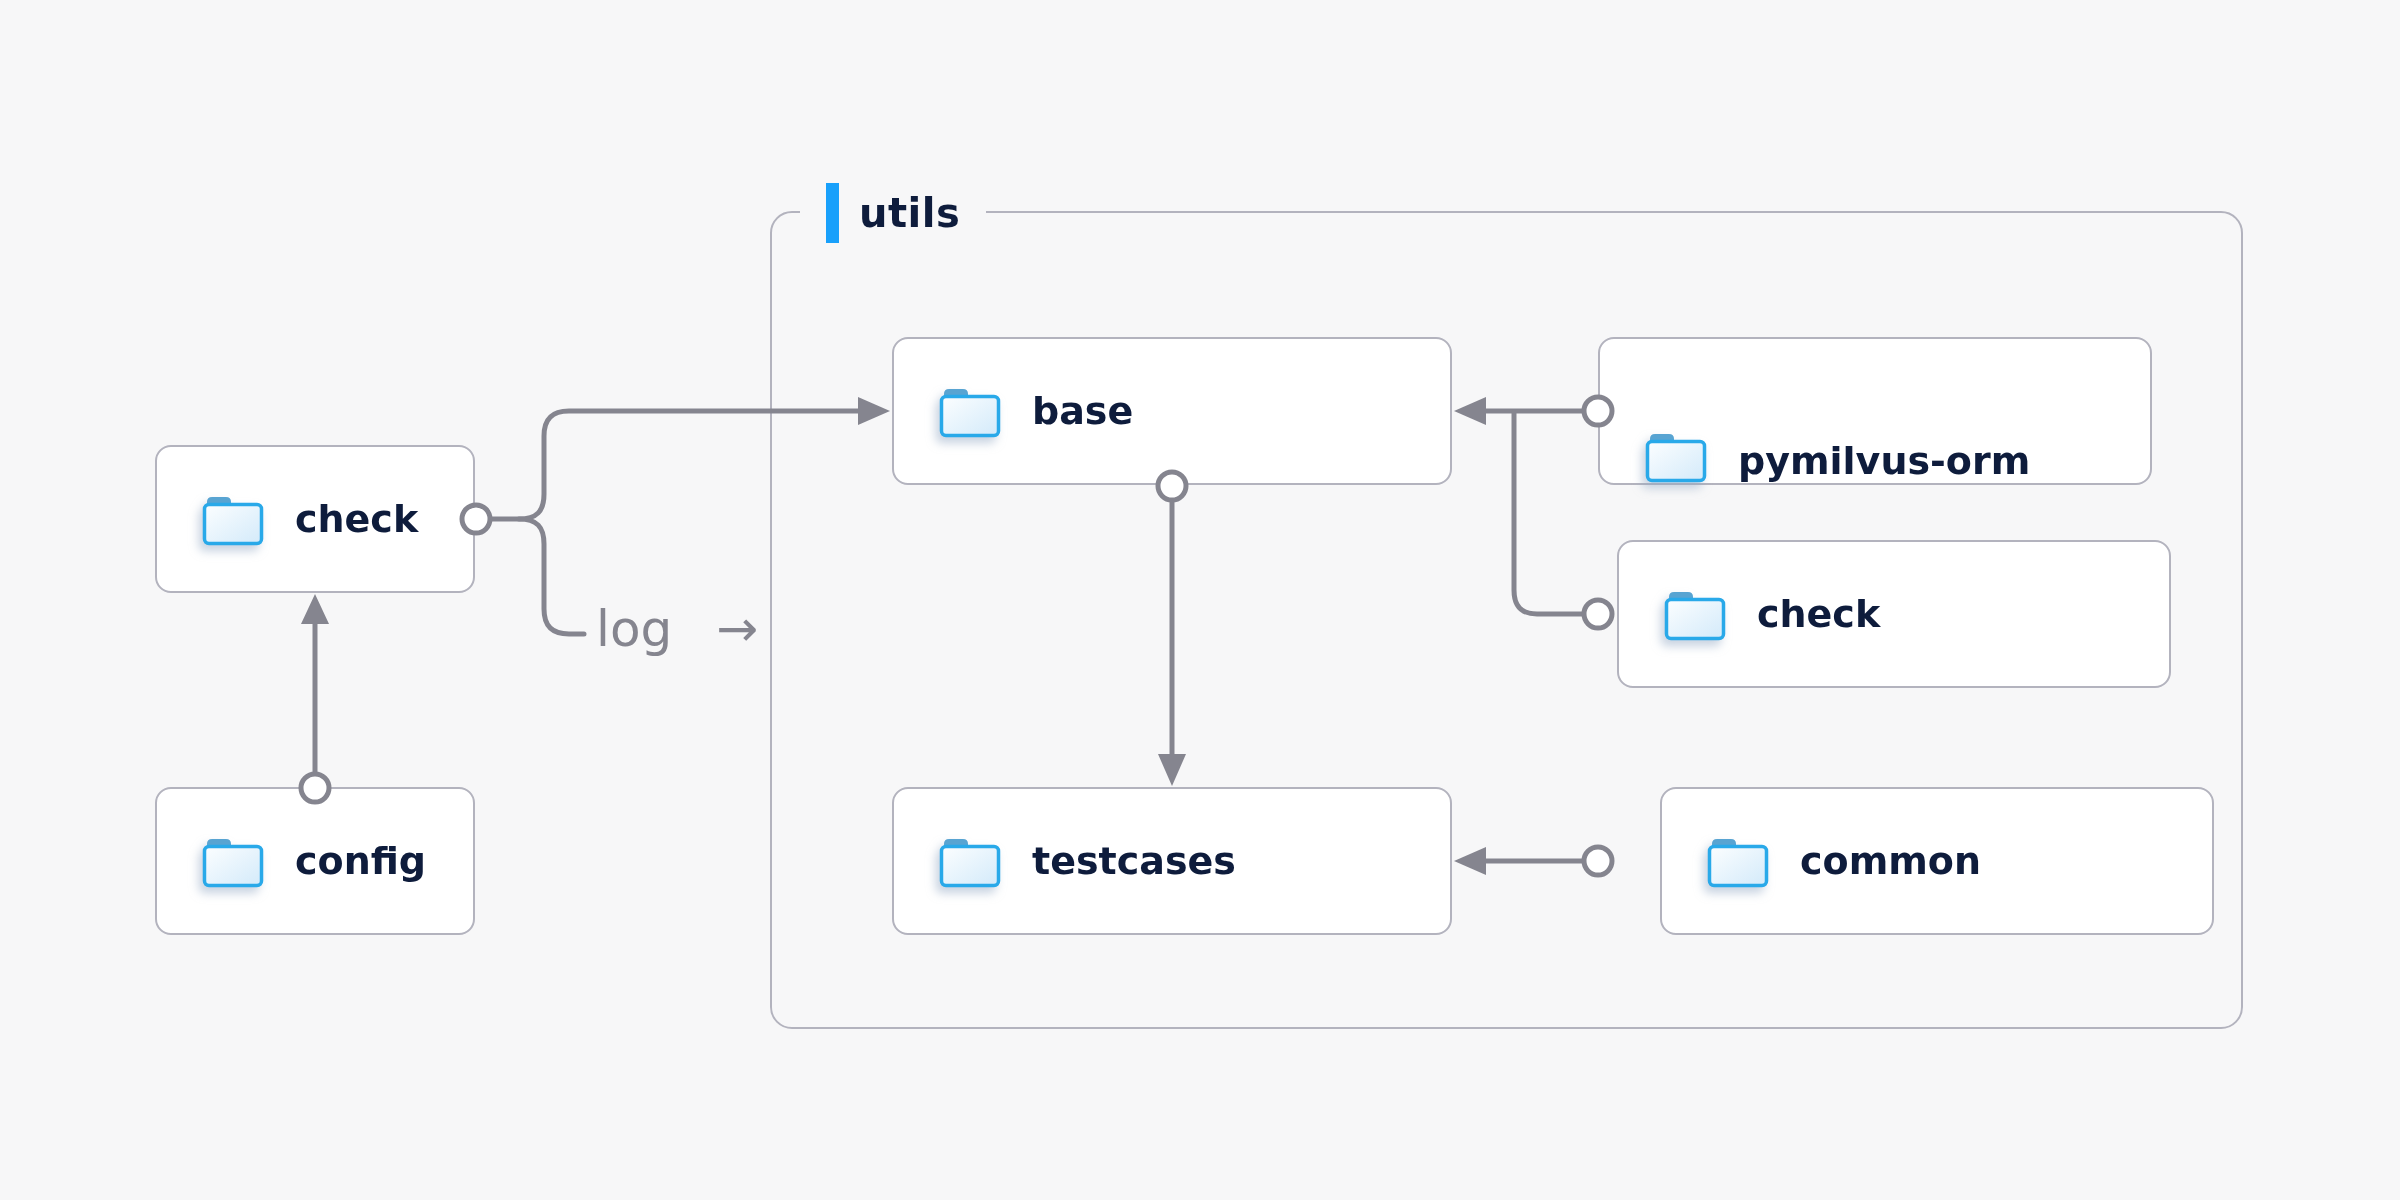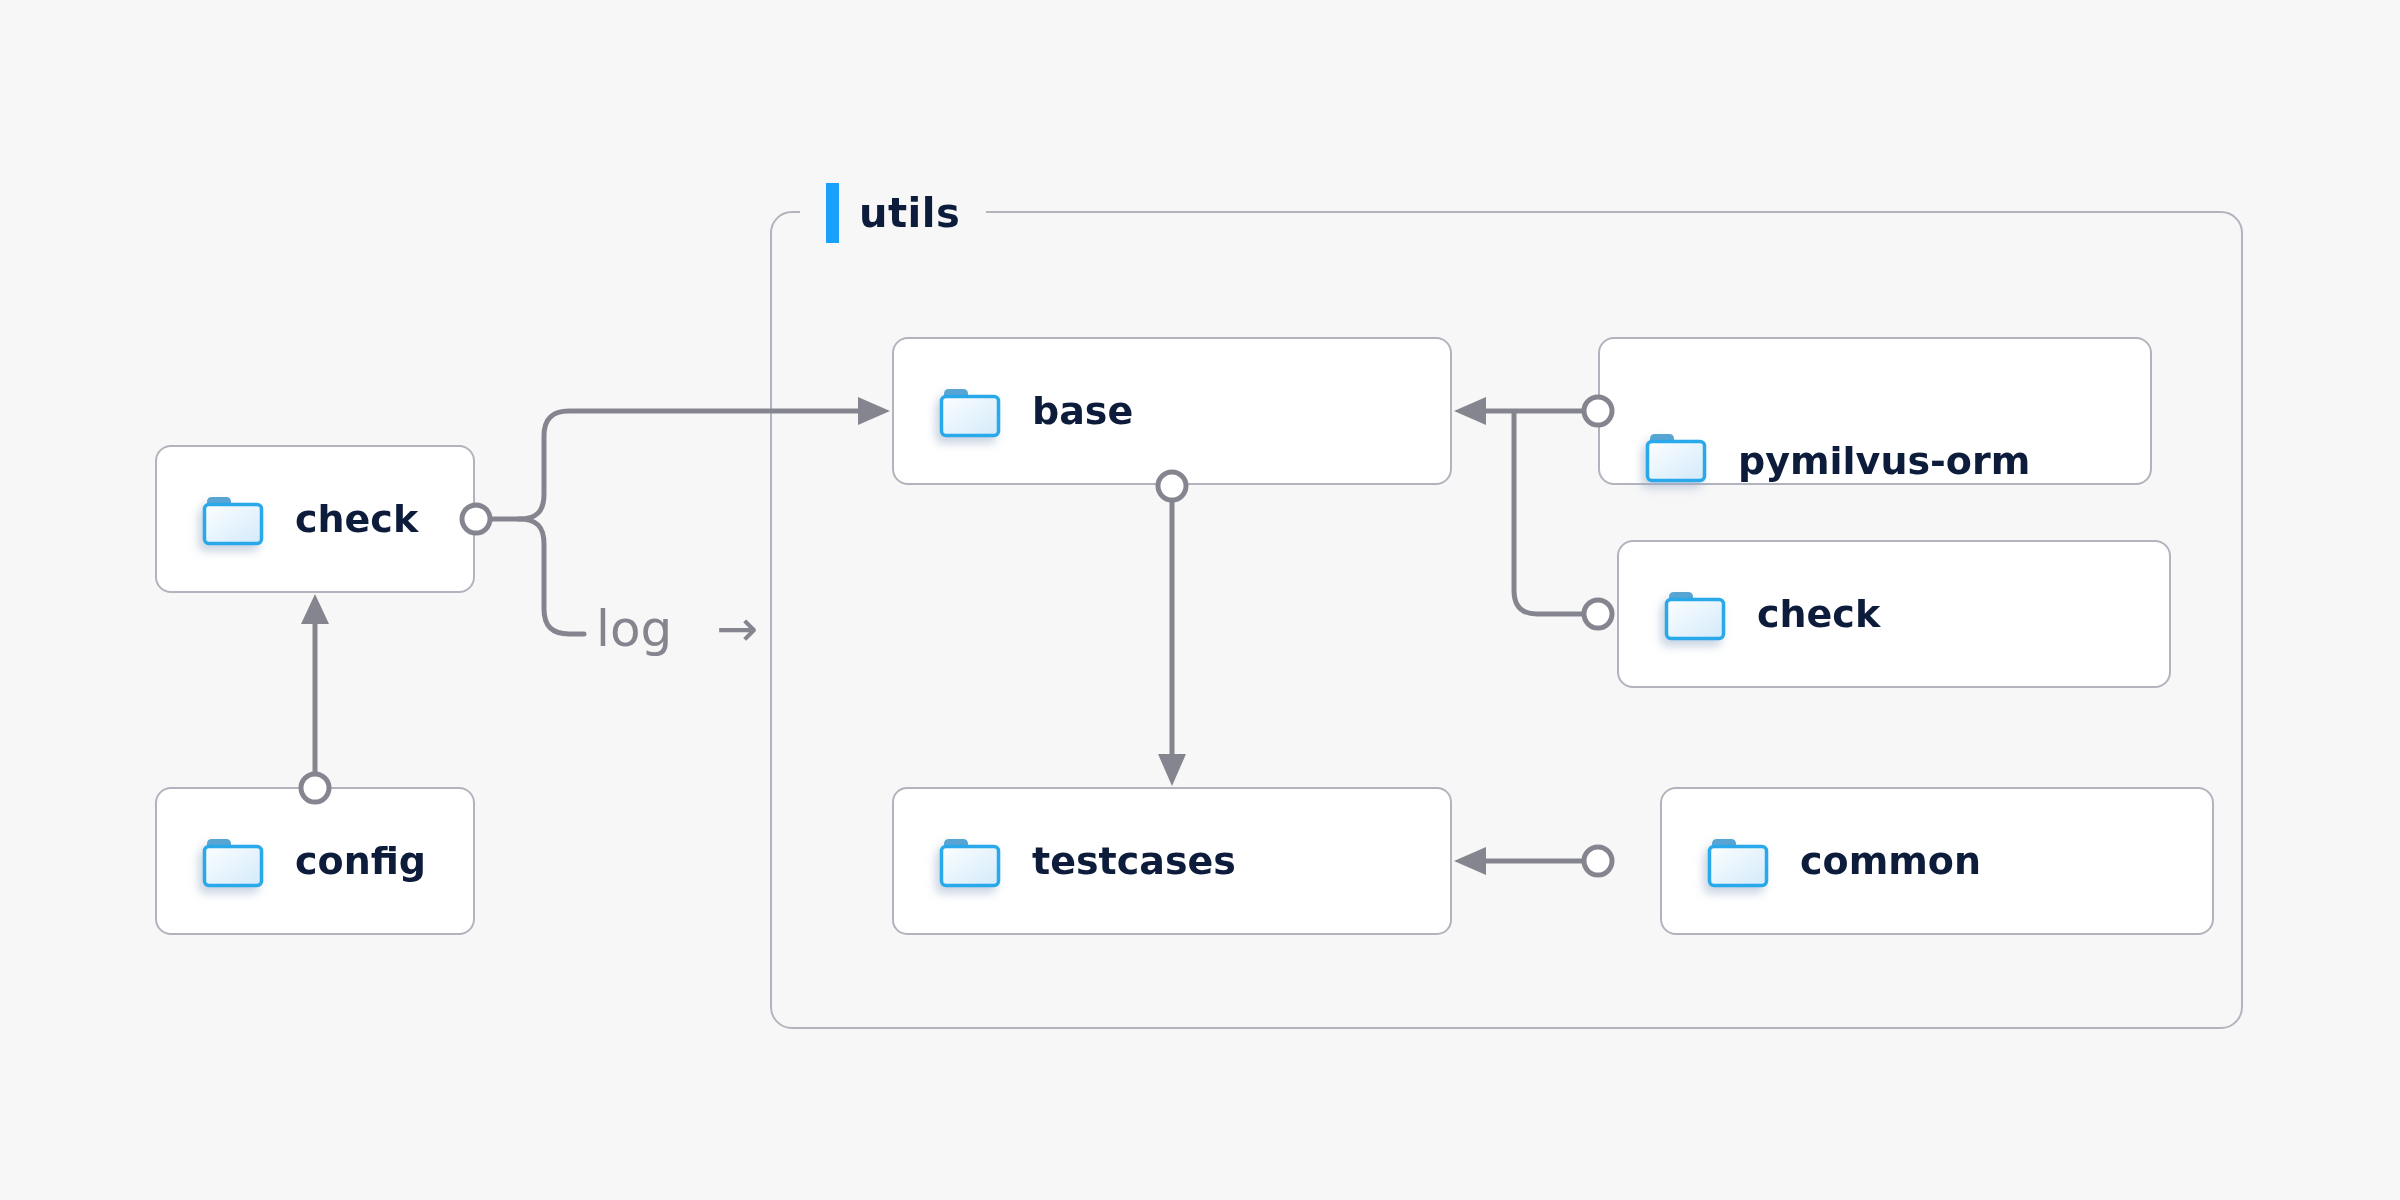--- a/index.html
+++ b/index.html
@@ -39,21 +39,21 @@
     border:2px solid var(--node-border);border-radius:16px;
     display:flex;align-items:center;gap:30px;
     padding:0 10px 0 44px;box-sizing:border-box;z-index:2;
   }
   .node .label{font-size:38px;font-weight:bold;color:var(--text);white-space:nowrap;}
   .n-utils    {left:155px; top:445px; width:320px; height:148px;}
   .n-config   {left:155px; top:787px; width:320px; height:148px;}
   .n-base     {left:892px; top:337px; width:560px; height:148px;}
   .n-pymilvus {left:1598px;top:337px; width:554px; height:148px;align-items:flex-end;}
   .n-check    {left:1617px;top:540px; width:554px; height:148px;}
-  .n-testcases{left:892px; top:787px; width:560px; height:148px;border-radius:15px;}
+  .n-testcases{left:892px; top:787px; width:560px; height:148px;}
   .n-common   {left:1660px;top:787px; width:554px; height:148px;}
   
   .folder{filter:drop-shadow(-4px 6px 5px rgba(145,168,196,0.5));flex:0 0 auto;}
   .folder-tab{fill:var(--folder-tab);}
   .folder-body{fill:url(#folderGrad);stroke:var(--folder-outline);stroke-width:3.5;}
   
   svg.wires{position:absolute;left:0;top:0;width:2400px;height:1200px;z-index:5;pointer-events:none;}
   .wire{fill:none;stroke:var(--connector);stroke-width:5;stroke-linecap:round;}
   .port{fill:#ffffff;stroke:var(--connector);stroke-width:5;}
   .head{fill:var(--connector);stroke:none;}

